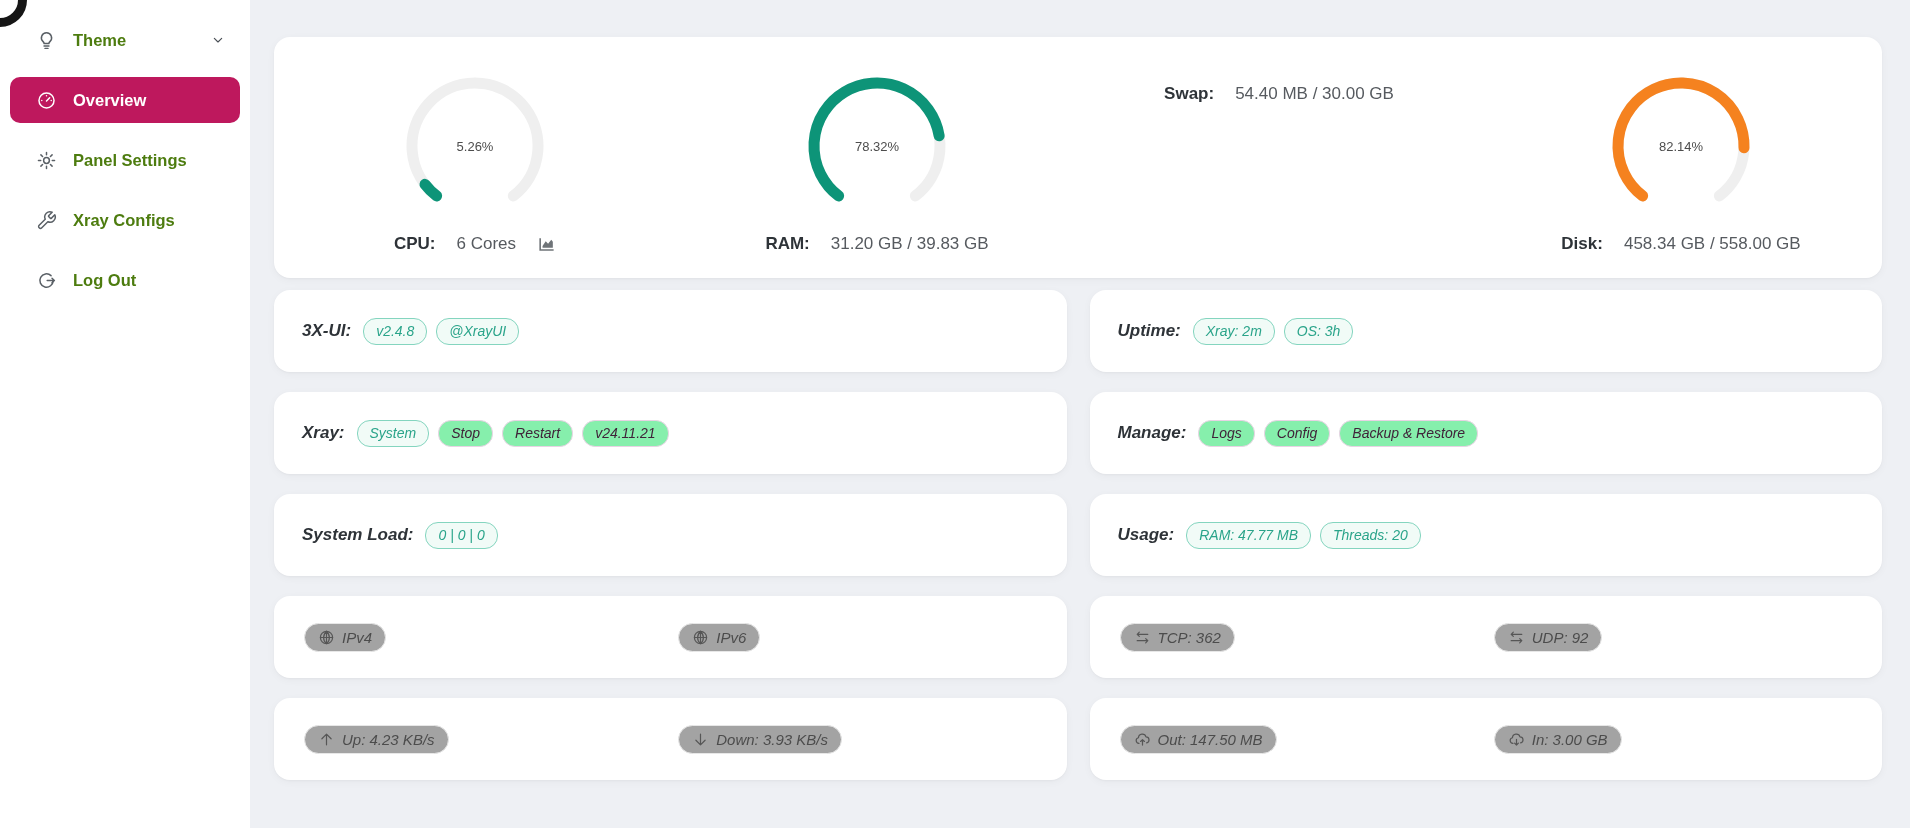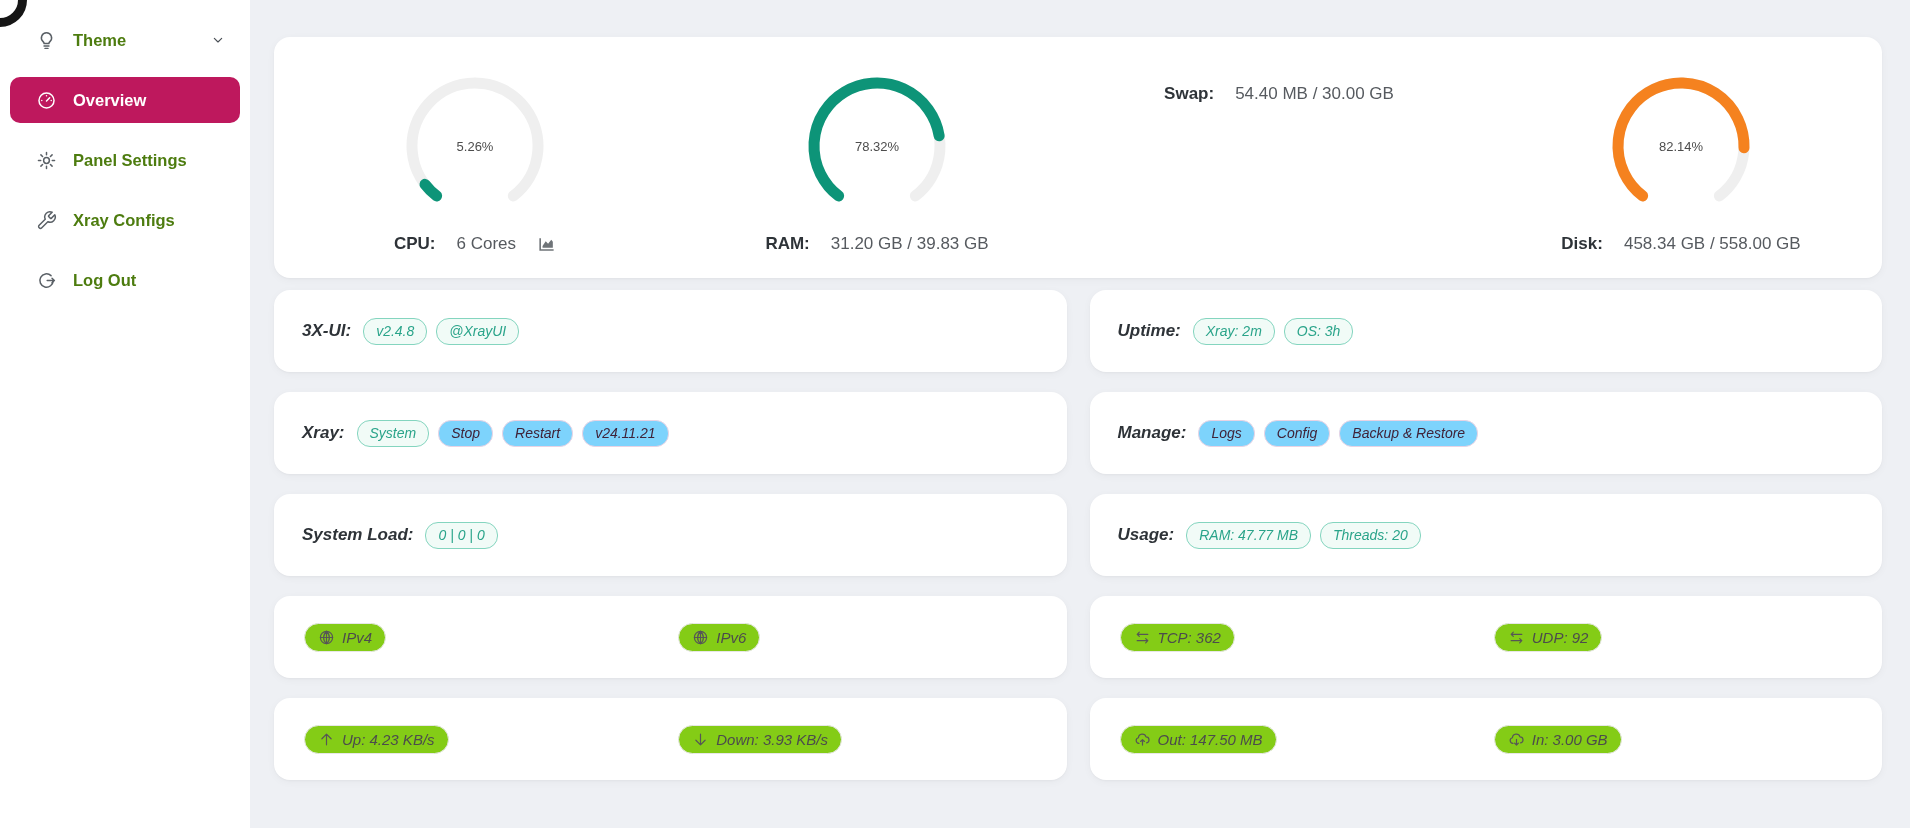--- a/index.html
+++ b/index.html
@@ -32,27 +32,27 @@
   .gauge-label .chart-ic { width: 19px; height: 19px; color: #6f7478; display: inline-flex; cursor: pointer; }
   .gauge-label .chart-ic svg { width: 100%; height: 100%; }
 
   .grid { display: grid; grid-template-columns: 1fr 1fr; column-gap: 23px; row-gap: 20px; margin-top: 12px; }
   .info-card { height: 82px; display: flex; align-items: center; font-style: italic; }
   .info-card.labelled { padding-left: 28px; gap: 12px; }
   .card-label { font-size: 17px; font-weight: 700; color: #2e3338; }
   .badges { display: flex; align-items: center; gap: 9px; }
   .badge { display: inline-block; padding: 3px 12px; border-radius: 13px; font-size: 14px; line-height: 19px; white-space: nowrap; }
   .badge.green { background: #f1fbf7; border: 1px solid #84d5bf; color: #2aa48a; }
-  .badge.pink { background: #7dd3fc; border: 1px solid #e8d3e4; color: #3f2339; }
+  .badge.pink { background: #86efac; border: 1px solid #e8d3e4; color: #3f2339; }
   .badge.clickable { cursor: pointer; }
 
   .half { width: 50%; display: flex; align-items: center; }
   .half.first { padding-left: 30px; }
   .half.second { padding-left: 8px; }
-  .pill { display: inline-flex; align-items: center; gap: 7px; padding: 5px 13px; border-radius: 16px; background: #84cc16; border: 1px solid #e7e7e7; color: #4c4c4c; font-size: 15px; white-space: nowrap; }
+  .pill { display: inline-flex; align-items: center; gap: 7px; padding: 5px 13px; border-radius: 16px; background: #a3a3a3; border: 1px solid #e7e7e7; color: #4c4c4c; font-size: 15px; white-space: nowrap; }
   .pill .ic { width: 17px; height: 17px; color: #565656; display: inline-flex; }
   .pill .ic svg { width: 100%; height: 100%; }
 </style>
 </head>
 <body>
 
 <div class="sidebar">
   <div class="corner-logo"></div>
   <div class="side-list" id="side-list">
       <div class="side-item">

